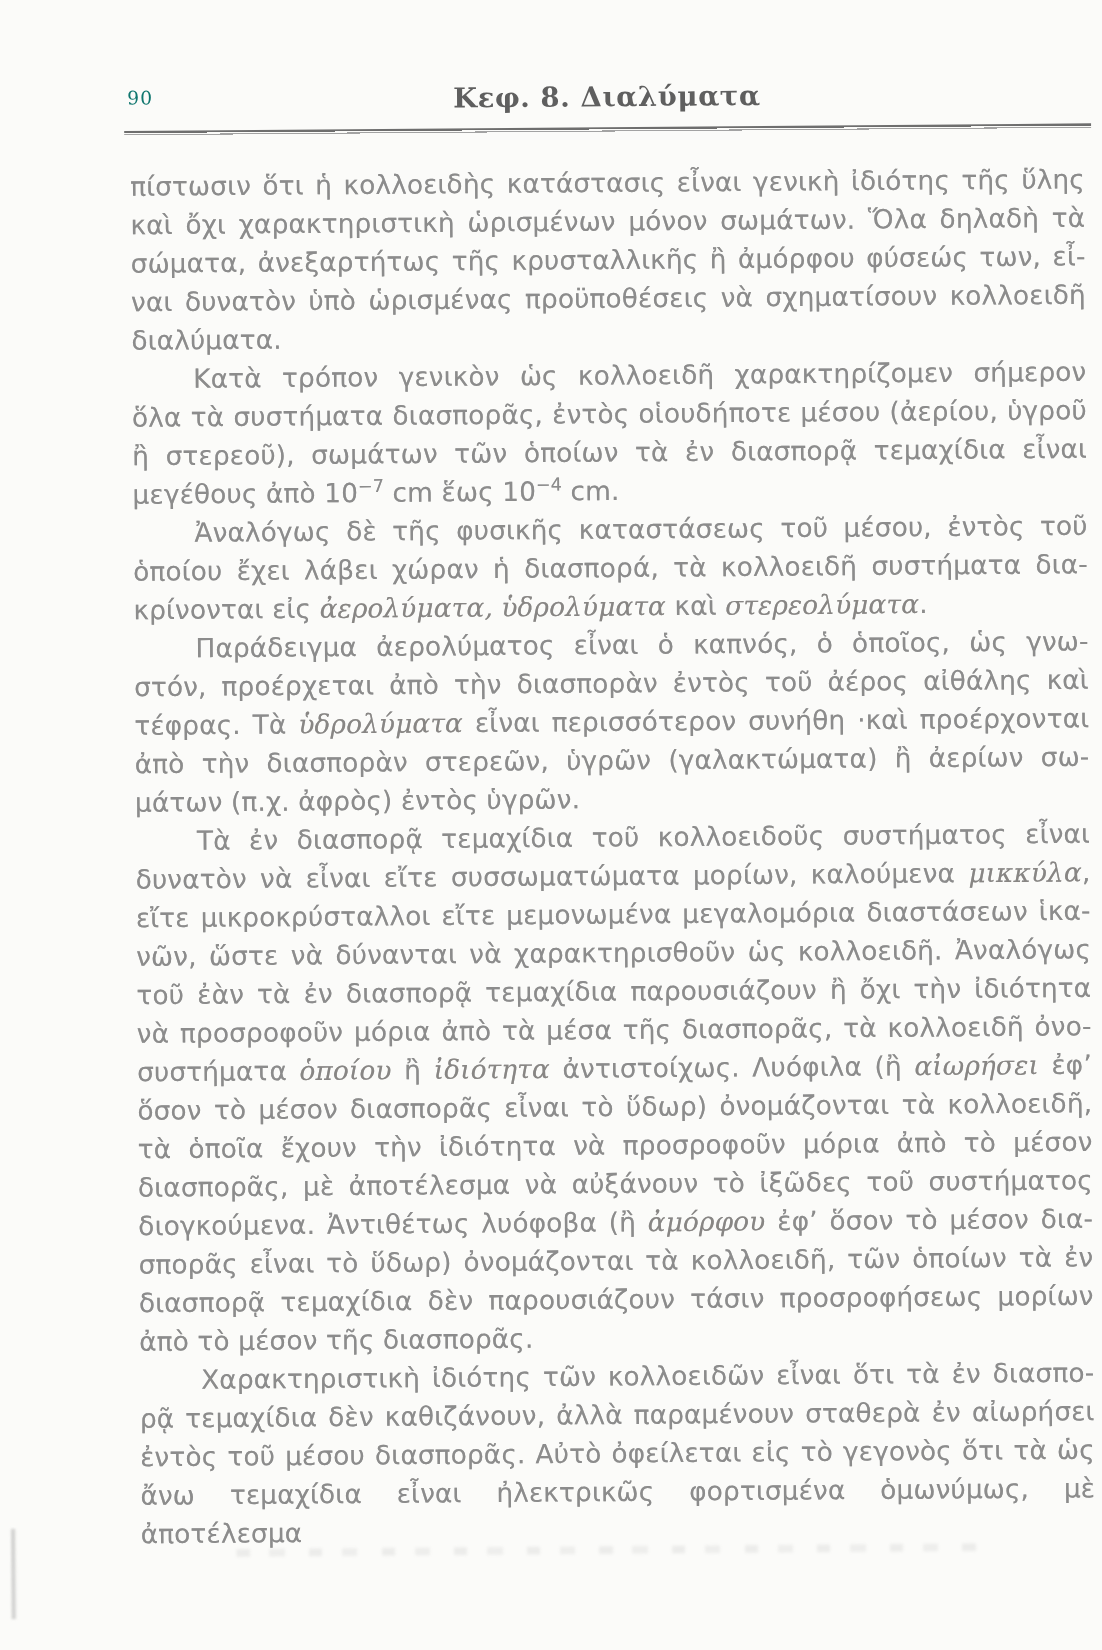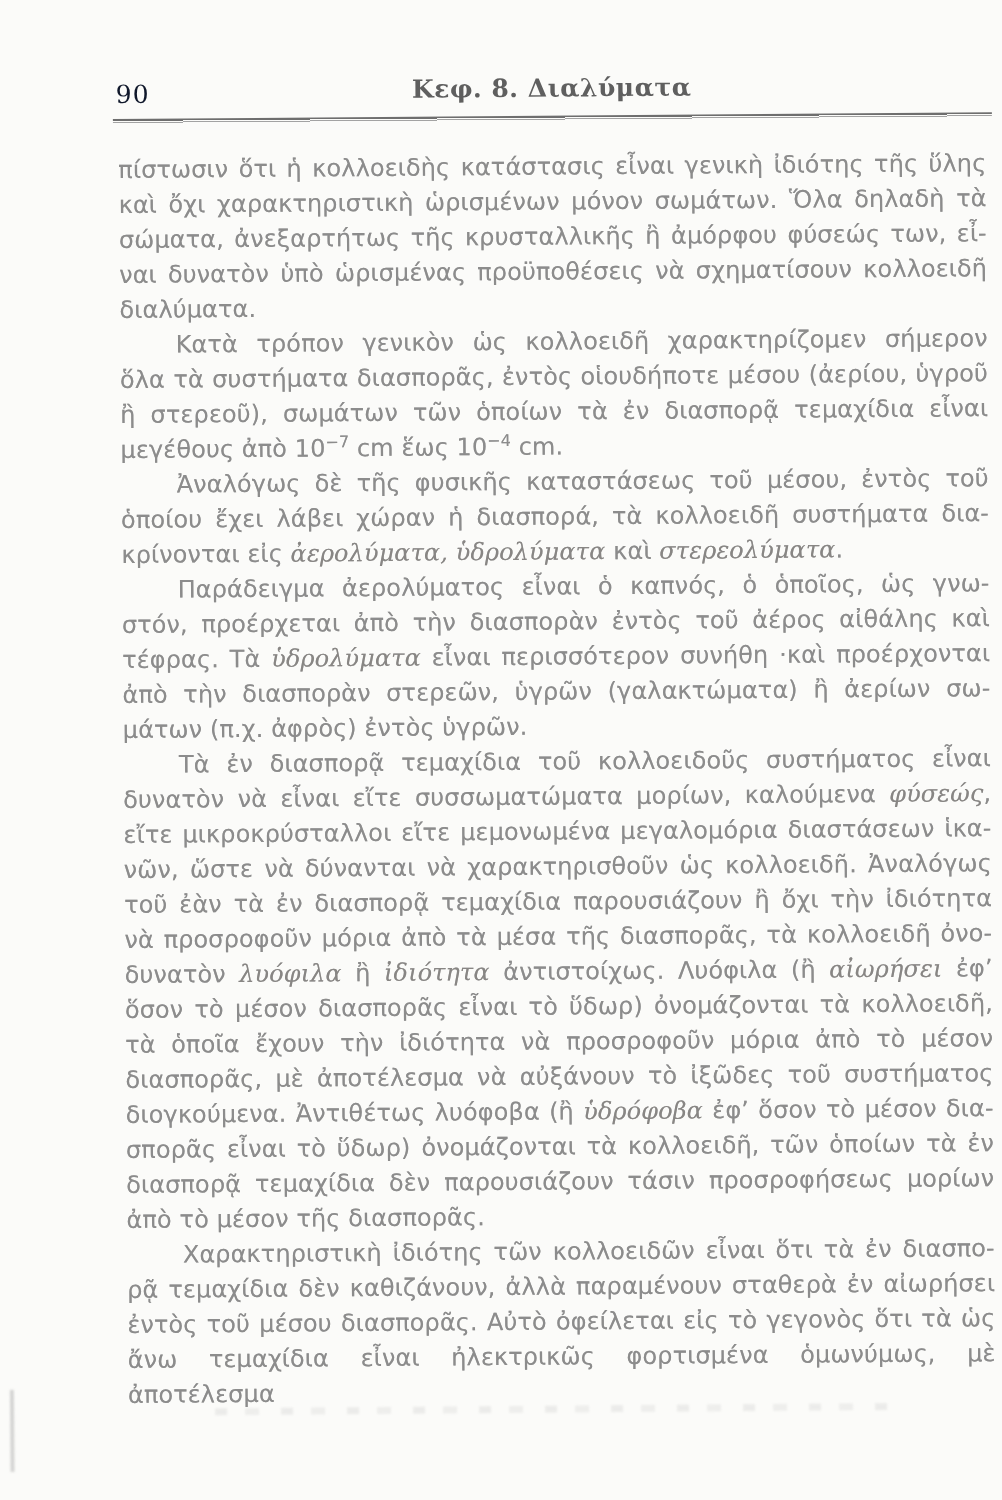--- a/index.html
+++ b/index.html
@@ -14,21 +14,21 @@
   }
   .content {
     position:absolute; inset:0;
     transform:rotate(-0.45deg);
     transform-origin:50% 130px;
   }
   .header { position:absolute; top:74px; left:118px; width:868px; height:34px; }
   .page-num {
     position:absolute; left:-2px; top:3px;
     font-family:"DejaVu Serif", serif;
-    font-size:25px; color:#0f172a; letter-spacing:1px;
+    font-size:17px; color:#0f766e; letter-spacing:1px;
   }
   .chapter {
     position:absolute; left:0; right:0; top:0; text-align:center;
     font-family:"DejaVu Serif", serif; font-weight:bold;
     font-size:25px; color:#5f5f5f; letter-spacing:0.5px;
   }
   .rule {
     position:absolute; top:116px; left:113px; width:879px; height:5px;
     background:linear-gradient(180deg,
       #6e6e6e 0px, #6e6e6e 2px,
@@ -86,30 +86,30 @@
         <div class="line last"><span>μεγέθους ἀπὸ 10</span><span class="sup">−7</span><span> cm ἕως 10</span><span class="sup">−4</span><span> cm.</span></div>
         <div class="line indent"><span>Ἀναλόγως δὲ τῆς φυσικῆς καταστάσεως τοῦ μέσου, ἐντὸς τοῦ</span></div>
         <div class="line"><span>ὁποίου ἔχει λάβει χώραν ἡ διασπορά, τὰ κολλοειδῆ συστήματα δια-</span></div>
         <div class="line last"><span>κρίνονται εἰς </span><span class="it">ἀερολύματα, ὑδρολύματα</span><span> καὶ </span><span class="it">στερεολύματα</span><span>.</span></div>
         <div class="line indent"><span>Παράδειγμα ἀερολύματος εἶναι ὁ καπνός, ὁ ὁποῖος, ὡς γνω-</span></div>
         <div class="line"><span>στόν, προέρχεται ἀπὸ τὴν διασπορὰν ἐντὸς τοῦ ἀέρος αἰθάλης καὶ</span></div>
         <div class="line"><span>τέφρας. Τὰ </span><span class="it">ὑδρολύματα</span><span> εἶναι περισσότερον συνήθη ·καὶ προέρχονται</span></div>
         <div class="line"><span>ἀπὸ τὴν διασπορὰν στερεῶν, ὑγρῶν (γαλακτώματα) ἢ ἀερίων σω-</span></div>
         <div class="line last"><span>μάτων (π.χ. ἀφρὸς) ἐντὸς ὑγρῶν.</span></div>
         <div class="line indent"><span>Τὰ ἐν διασπορᾷ τεμαχίδια τοῦ κολλοειδοῦς συστήματος εἶναι</span></div>
-        <div class="line"><span>δυνατὸν νὰ εἶναι εἴτε συσσωματώματα μορίων, καλούμενα </span><span class="it">φύσεώς</span><span>,</span></div>
+        <div class="line"><span>δυνατὸν νὰ εἶναι εἴτε συσσωματώματα μορίων, καλούμενα </span><span class="it">μικκύλα</span><span>,</span></div>
         <div class="line"><span>εἴτε μικροκρύσταλλοι εἴτε μεμονωμένα μεγαλομόρια διαστάσεων ἱκα-</span></div>
         <div class="line"><span>νῶν, ὥστε νὰ δύνανται νὰ χαρακτηρισθοῦν ὡς κολλοειδῆ. Ἀναλόγως</span></div>
         <div class="line"><span>τοῦ ἐὰν τὰ ἐν διασπορᾷ τεμαχίδια παρουσιάζουν ἢ ὄχι τὴν ἰδιότητα</span></div>
         <div class="line"><span>νὰ προσροφοῦν μόρια ἀπὸ τὰ μέσα τῆς διασπορᾶς, τὰ κολλοειδῆ ὀνο-</span></div>
-        <div class="line"><span>δυνατὸν </span><span class="it">λυόφιλα</span><span> ἢ </span><span class="it">ἰδιότητα</span><span> ἀντιστοίχως. Λυόφιλα (ἢ </span><span class="it">αἰωρήσει</span><span> ἐφ’</span></div>
+        <div class="line"><span>συστήματα </span><span class="it">ὁποίου</span><span> ἢ </span><span class="it">ἰδιότητα</span><span> ἀντιστοίχως. Λυόφιλα (ἢ </span><span class="it">αἰωρήσει</span><span> ἐφ’</span></div>
         <div class="line"><span>ὅσον τὸ μέσον διασπορᾶς εἶναι τὸ ὕδωρ) ὀνομάζονται τὰ κολλοειδῆ,</span></div>
         <div class="line"><span>τὰ ὁποῖα ἔχουν τὴν ἰδιότητα νὰ προσροφοῦν μόρια ἀπὸ τὸ μέσον</span></div>
         <div class="line"><span>διασπορᾶς, μὲ ἀποτέλεσμα νὰ αὐξάνουν τὸ ἰξῶδες τοῦ συστήματος</span></div>
-        <div class="line"><span>διογκούμενα. Ἀντιθέτως λυόφοβα (ἢ </span><span class="it">ὑδρόφοβα</span><span> ἐφ’ ὅσον τὸ μέσον δια-</span></div>
+        <div class="line"><span>διογκούμενα. Ἀντιθέτως λυόφοβα (ἢ </span><span class="it">ἀμόρφου</span><span> ἐφ’ ὅσον τὸ μέσον δια-</span></div>
         <div class="line"><span>σπορᾶς εἶναι τὸ ὕδωρ) ὀνομάζονται τὰ κολλοειδῆ, τῶν ὁποίων τὰ ἐν</span></div>
         <div class="line"><span>διασπορᾷ τεμαχίδια δὲν παρουσιάζουν τάσιν προσροφήσεως μορίων</span></div>
         <div class="line last"><span>ἀπὸ τὸ μέσον τῆς διασπορᾶς.</span></div>
         <div class="line indent"><span>Χαρακτηριστικὴ ἰδιότης τῶν κολλοειδῶν εἶναι ὅτι τὰ ἐν διασπο-</span></div>
         <div class="line"><span>ρᾷ τεμαχίδια δὲν καθιζάνουν, ἀλλὰ παραμένουν σταθερὰ ἐν αἰωρήσει</span></div>
         <div class="line"><span>ἐντὸς τοῦ μέσου διασπορᾶς. Αὐτὸ ὀφείλεται εἰς τὸ γεγονὸς ὅτι τὰ ὡς</span></div>
         <div class="line"><span>ἄνω τεμαχίδια εἶναι ἠλεκτρικῶς φορτισμένα ὁμωνύμως, μὲ ἀποτέλεσμα</span></div>
       </div>
 
     <div class="ghost"></div>

